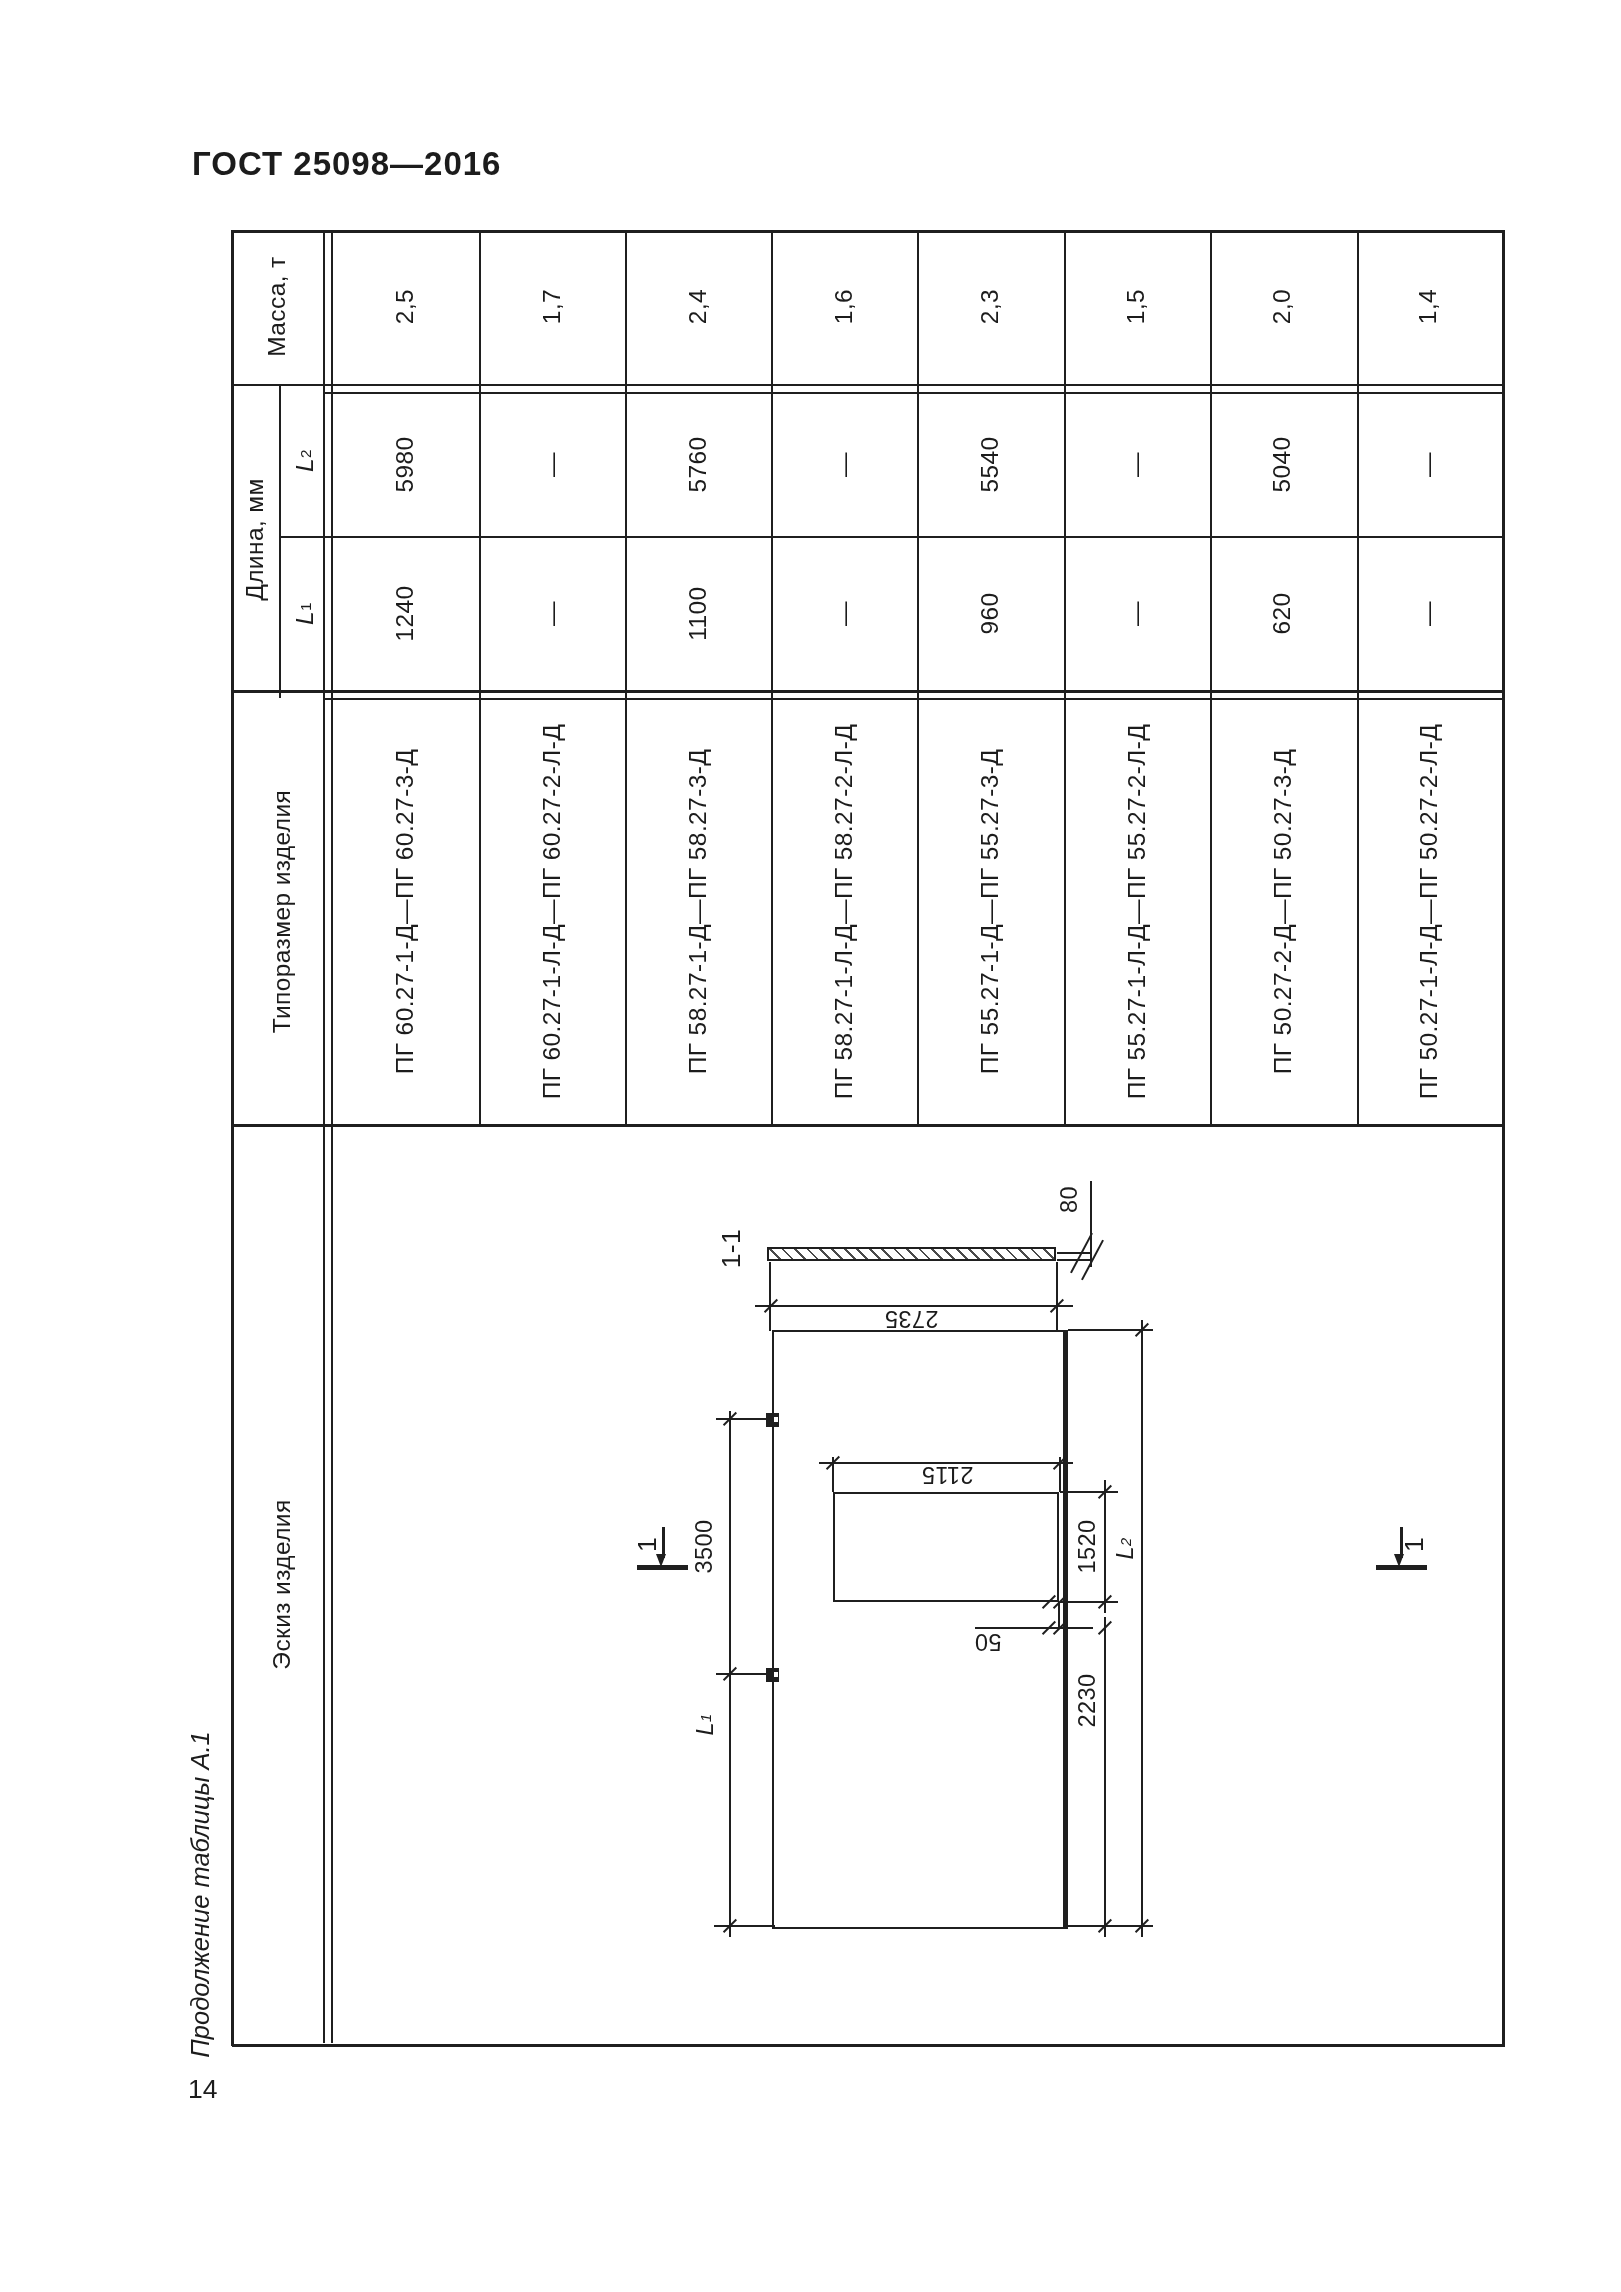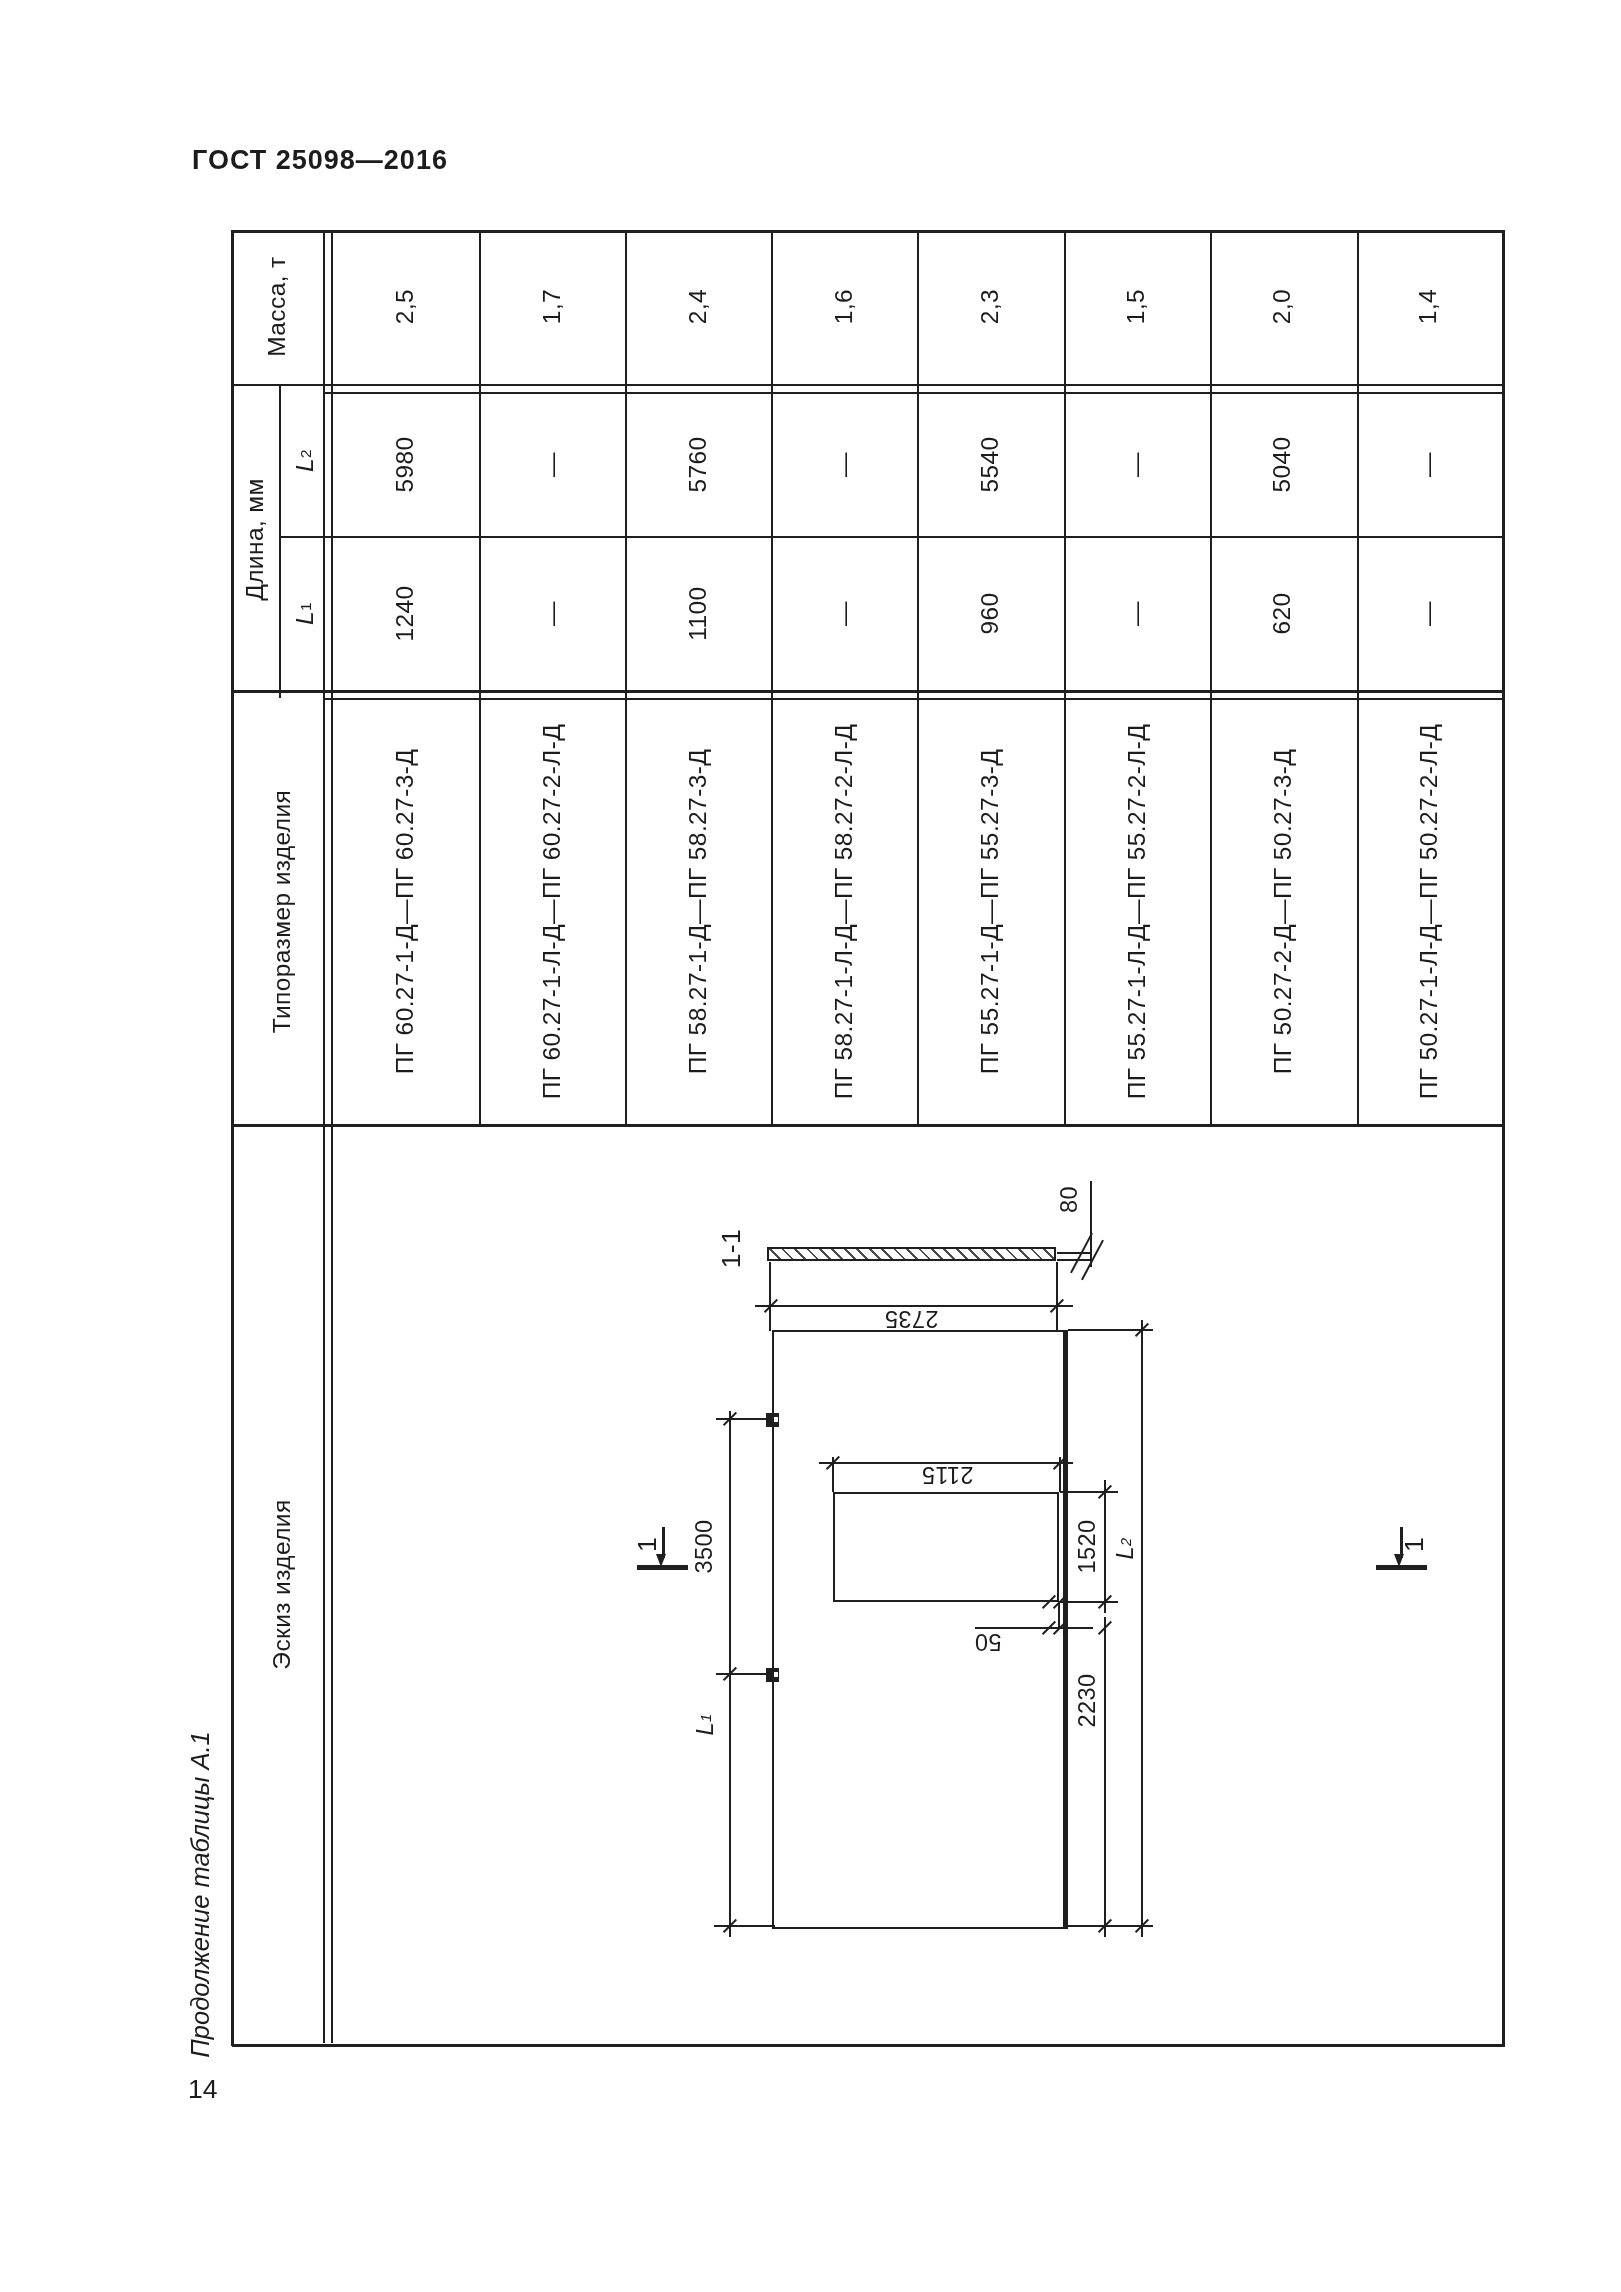--- a/index.html
+++ b/index.html
@@ -21,21 +21,21 @@
        border-right:5.9px solid transparent;border-top:13.7px solid #1f1f1f;}
   .panel{position:absolute;left:772px;top:1330px;width:296px;height:599px;box-sizing:border-box;
          border:2px solid #1f1f1f;border-right-width:5.9px;}
   .opening{position:absolute;left:833px;top:1492px;width:226px;height:110px;box-sizing:border-box;
          border:2.9px solid #1f1f1f;}
   .secbar{position:absolute;left:767px;top:1247px;width:289px;height:13.7px;box-sizing:border-box;
          border:2px solid #1f1f1f;
          background:repeating-linear-gradient(45deg,#ffffff 0 6.9px,#4a4a4a 6.9px 8.8px);}
   .loop{position:absolute;width:12.7px;height:13.7px;background:#1f1f1f;}
   .loop .notch{position:absolute;right:1px;top:3.9px;width:3.9px;height:4.9px;background:#fff;}
-  .title{position:absolute;left:192px;top:145px;font-size:27px;font-weight:bold;letter-spacing:1px;}
+  .title{position:absolute;left:192px;top:145px;font-size:33px;font-weight:bold;letter-spacing:1px;}
   .caption{position:absolute;left:23.5px;top:1880px;width:353px;height:29px;font-size:25.5px;
            font-style:italic;display:flex;align-items:center;justify-content:center;white-space:nowrap;}
   .pagenum{position:absolute;left:188px;top:2074px;font-size:26.5px;}
 </style>
 </head>
 <body>
 
 <div class="page">
 
   <div class="title">ГОСТ 25098—2016</div>

